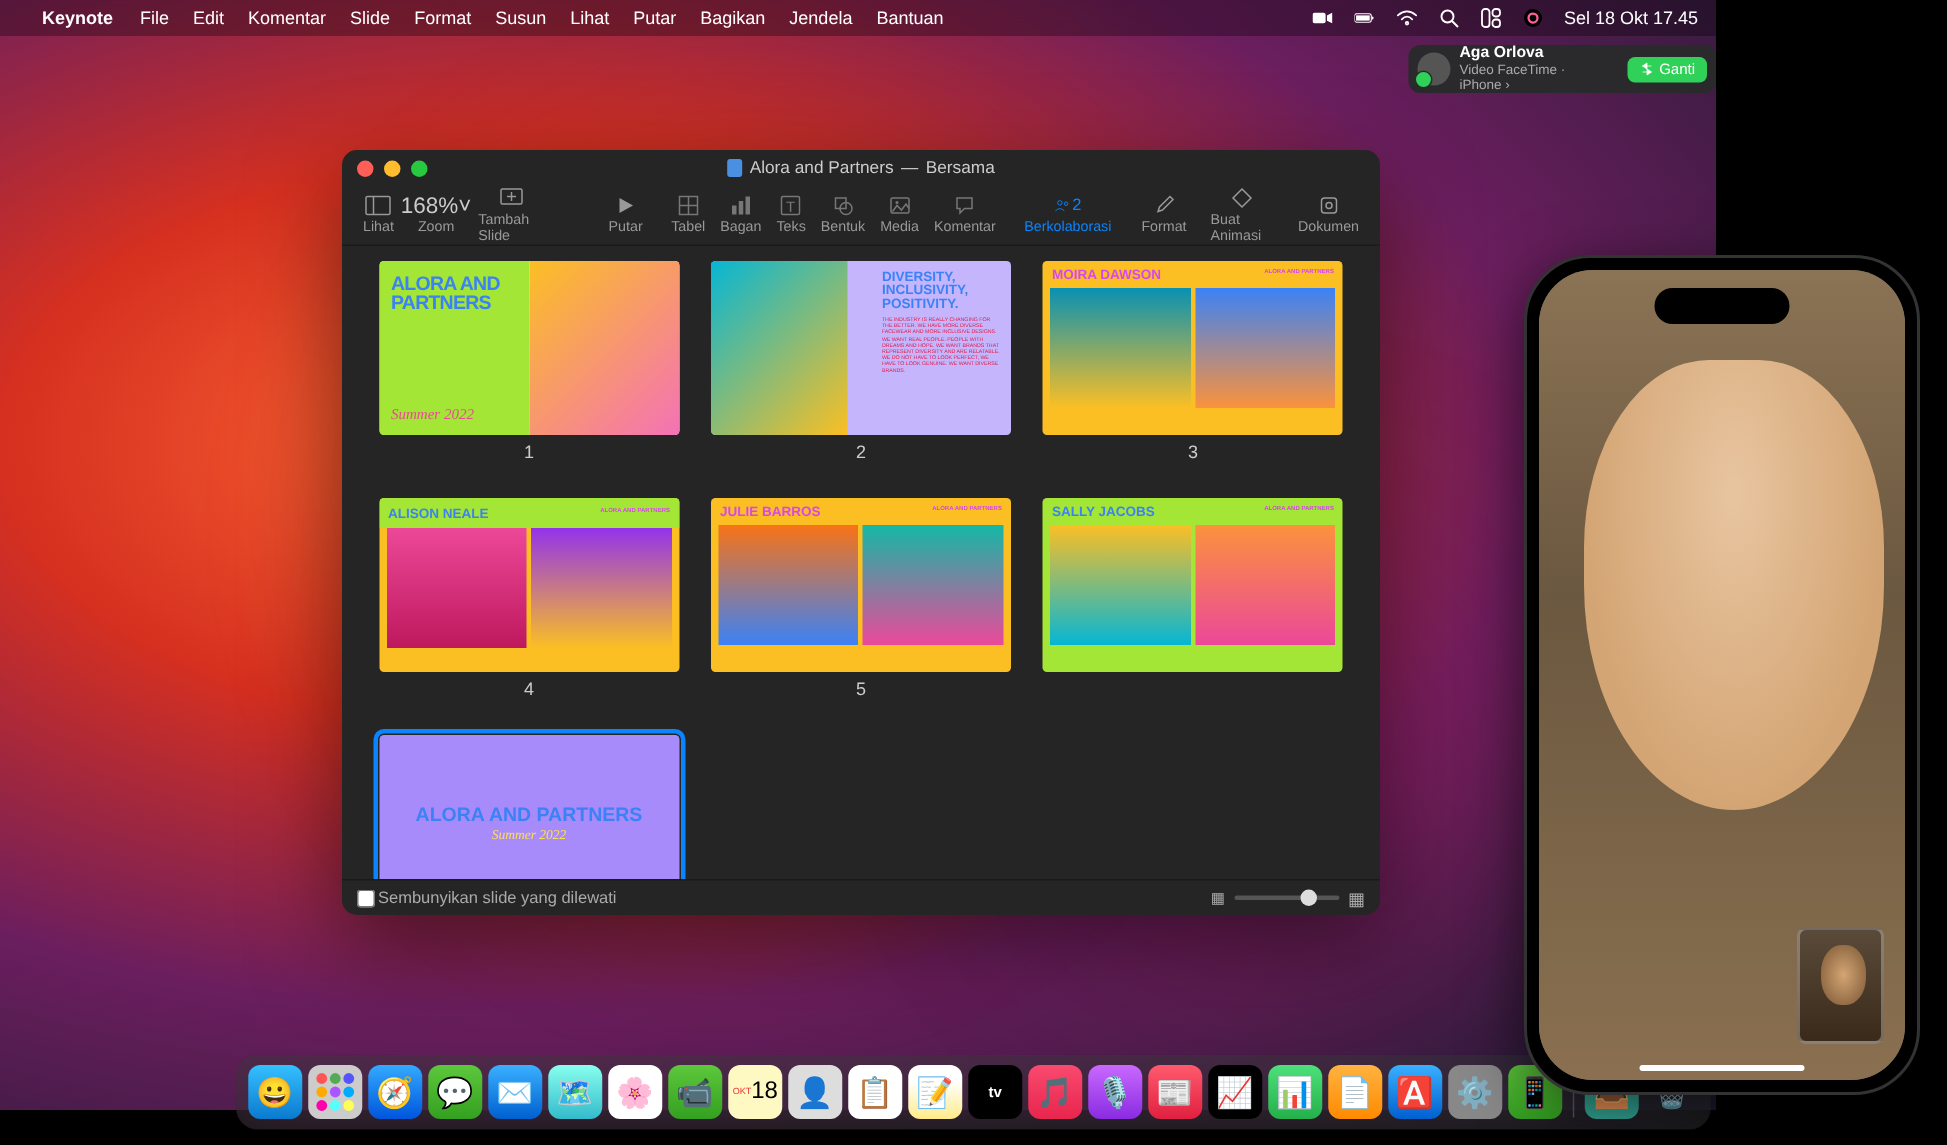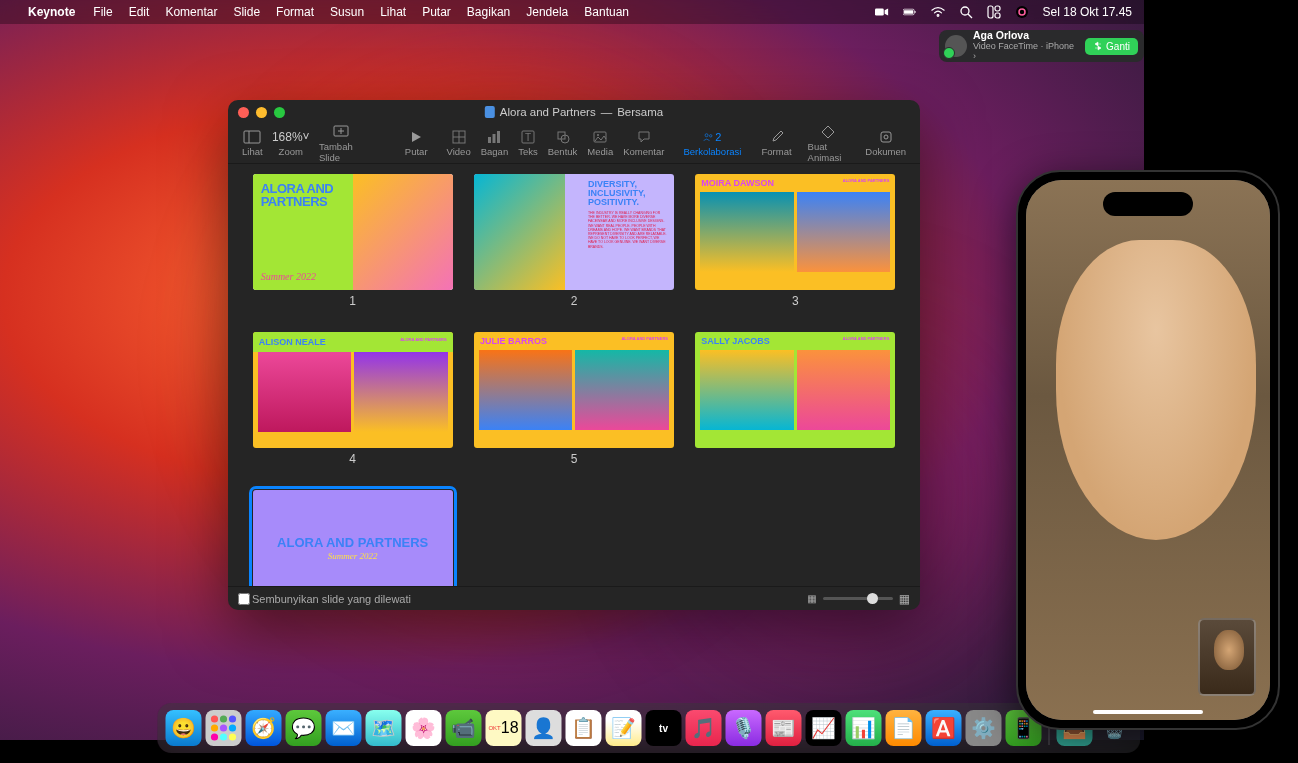--- a/index.html
+++ b/index.html
@@ -39,21 +39,21 @@
 .notif {
   position: absolute; top: 30px; right: 154px; width: 205px; height: 32px;
   background: #2a2a2c; border-radius: 8px; display: flex; align-items: center; padding: 4px 6px; gap: 6px;
   color: #fff; font-size: 10px;
 }
 .notif-avatar { width: 22px; height: 22px; border-radius: 50%; background: #555; position: relative; }
 .notif-avatar::after { content: ''; position: absolute; bottom: -2px; left: -2px; width: 10px; height: 10px; background: #30d158; border-radius: 50%; border: 1.5px solid #2a2a2c; }
 .notif-text { flex: 1; line-height: 1.1; }
 .notif-text .name { font-weight: 600; font-size: 10.5px; }
 .notif-text .sub { color: #aaa; font-size: 9px; }
-.notif-btn { background: #30d158; color: #fff; border-radius: 5px; padding: 3px 8px; font-size: 10px; display: flex; align-items: center; gap: 3px; font-weight: 500; }
+.notif-btn { background: #30d158; color: #fff; border-radius: 5px; padding: 3px 8px; font-size: 10px; display: flex; align-items: center; gap: 3px; font-weight: 500; margin-left: 31px; }
 
 
 .window {
   position: absolute; top: 100px; left: 228px; width: 692px; height: 510px;
   background: #252525; border-radius: 10px; box-shadow: 0 20px 60px rgba(0,0,0,0.5);
   display: flex; flex-direction: column; overflow: hidden;
 }
 .titlebar { height: 24px; display: flex; align-items: center; padding: 0 10px; position: relative; }
 .traffic { display: flex; gap: 7px; }
 .traffic span { width: 11px; height: 11px; border-radius: 50%; }
@@ -266,21 +266,21 @@
     <div class="tb-item">
       <span class="tb-icon">
           <svg viewBox="0 0 18 14">
             <rect x="1" y="1" width="16" height="12" rx="1" fill="none" stroke="#999"></rect>
             <line x1="6" y1="1" x2="6" y2="13" stroke="#999"></line>
           </svg>
         </span>
       <span>Lihat</span>
     </div>
     <div class="tb-item">
-      <span class="tb-icon" style="font-size:12px;color:#ccc"><span>168%</span> ˅</span>
+      <span class="tb-icon" style="font-size:15px;color:#ccc"><span>168%</span> ˅</span>
       <span>Zoom</span>
     </div>
     <div class="tb-item">
       <span class="tb-icon">
           <svg viewBox="0 0 18 14">
             <rect x="2" y="1" width="14" height="10" rx="1" fill="none" stroke="#999"></rect>
             <line x1="9" y1="3" x2="9" y2="9" stroke="#999"></line>
             <line x1="6" y1="6" x2="12" y2="6" stroke="#999"></line>
           </svg>
         </span>
@@ -298,21 +298,21 @@
     <div class="tb-spacer"></div>
     <div class="tb-group">
       <div class="tb-item">
         <span class="tb-icon">
             <svg viewBox="0 0 14 14">
               <rect x="1" y="1" width="12" height="12" fill="none" stroke="#777"></rect>
               <line x1="1" y1="7" x2="13" y2="7" stroke="#777"></line>
               <line x1="7" y1="1" x2="7" y2="13" stroke="#777"></line>
             </svg>
           </span>
-        <span>Video</span>
+        <span>Tabel</span>
       </div>
       <div class="tb-item">
         <span class="tb-icon">
             <svg viewBox="0 0 14 14">
               <rect x="1" y="7" width="3" height="6" fill="#777"></rect>
               <rect x="5.5" y="4" width="3" height="9" fill="#777"></rect>
               <rect x="10" y="1" width="3" height="12" fill="#777"></rect>
             </svg>
           </span>
         <span>Bagan</span>

